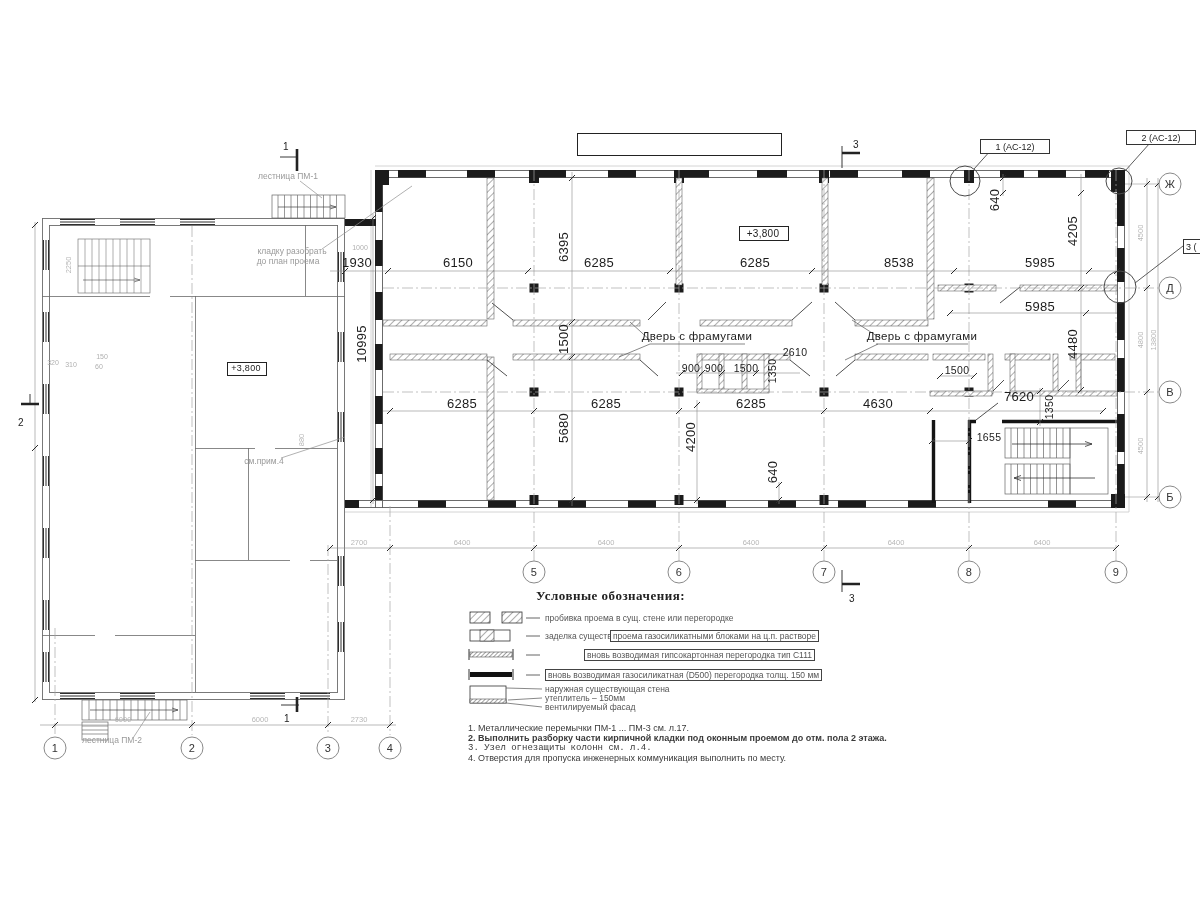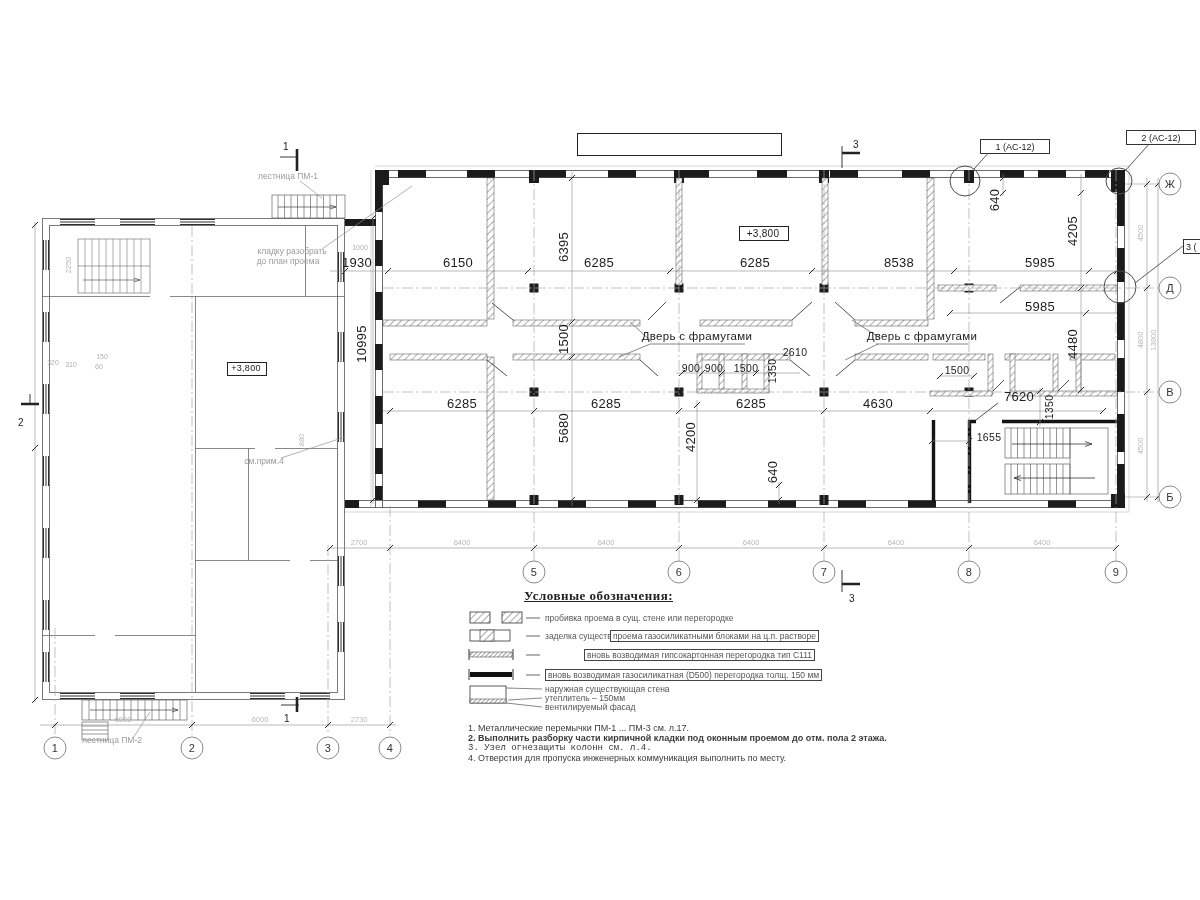--- a/index.html
+++ b/index.html
@@ -398,21 +398,21 @@
 <div class="t tt" style="left:360px;top:247px;">1000</div>
 
 <div class="t lab" style="left:697px;top:336px;">Дверь с фрамугами</div>
 <div class="t lab" style="left:922px;top:336px;">Дверь с фрамугами</div>
 <div class="t g" style="left:288px;top:176px;">лестница ПМ-1</div>
 <div class="t g" style="left:112px;top:740px;">лестница ПМ-2</div>
 <div class="t g" style="left:292px;top:251px;">кладку разобрать</div>
 <div class="t g" style="left:288px;top:261px;">до план проема</div>
 <div class="t g" style="left:264px;top:461px;">см.прим.4</div>
 
-<div class="tl legtitle" style="position:absolute;left:524px;top:596px;text-decoration:underline;">Условные обозначения:</div>
+<div class="tl legtitle" style="position:absolute;left:536px;top:596px;">Условные обозначения:</div>
 <div class="tl leg" style="position:absolute;left:545px;top:618px;">пробивка проема  в сущ. стене  или перегородке</div>
 <div class="tl leg" style="position:absolute;left:545px;top:636px;">заделка существ.</div>
 <div class="tl leg legboxed" style="position:absolute;left:610px;top:636px;">проема газосиликатными блоками на ц.п. растворе</div>
 <div class="tl leg legboxed" style="position:absolute;left:545px;top:655px;margin-left:39px;">вновь возводимая гипсокартонная перегородка тип С111</div>
 <div class="tl leg legboxed" style="position:absolute;left:545px;top:675px;">вновь возводимая газосиликатная (D500) перегородка толщ. 150 мм</div>
 <div class="tl leg" style="position:absolute;left:545px;top:689px;text-align:right;">наружная существующая стена</div>
 <div class="tl leg" style="position:absolute;left:545px;top:698px;">утеплитель – 150мм</div>
 <div class="tl leg" style="position:absolute;left:545px;top:707px;">вентилируемый фасад</div>
 
 <div class="tl note" style="position:absolute;left:468px;top:728px;">1. Металлические перемычки  ПМ-1 ... ПМ-3 см. л.17.</div>

